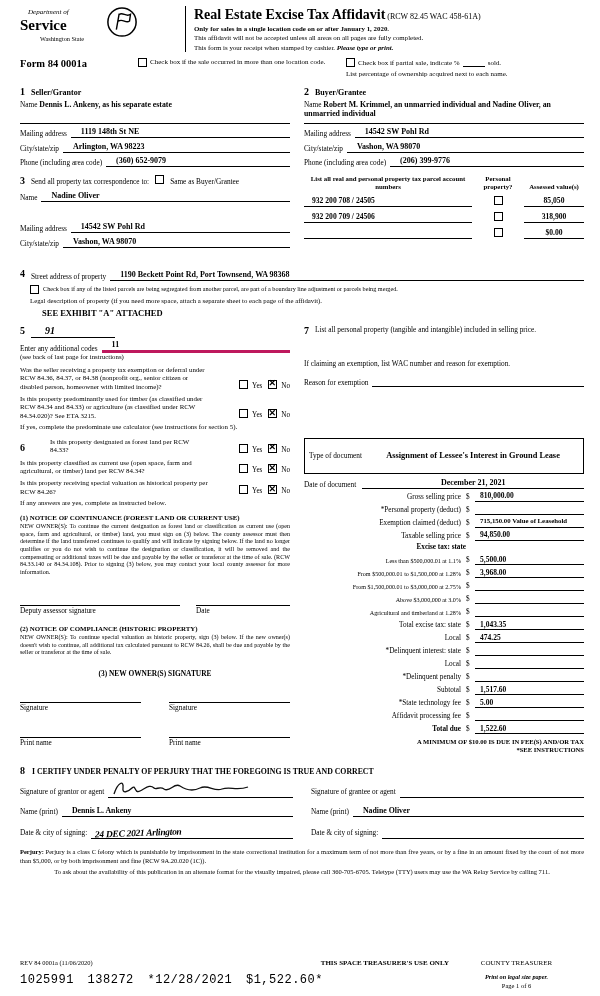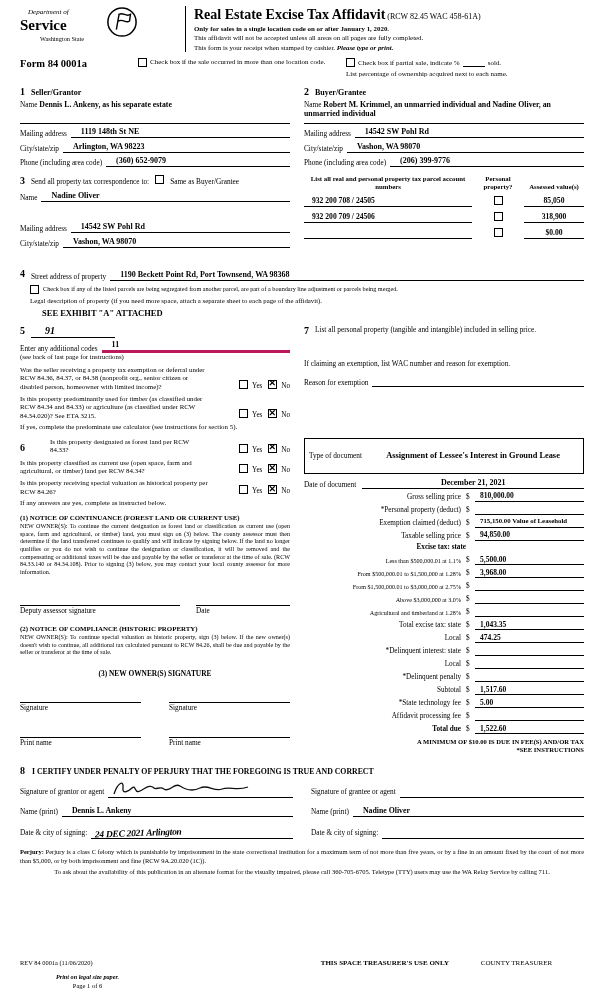--- a/index.html
+++ b/index.html
@@ -531,20 +531,21 @@
     <div class="altformat">To ask about the availability of this publication in an alternate format for the visually impaired, please call 360-705-6705. Teletype (TTY) users may use the WA Relay Service by calling 711.</div>
   </div>
 
   <div class="footer">
     <div class="treasrow">
       <div class="rev">REV 84 0001a (11/06/2020)</div>
       <div class="tspace">THIS SPACE TREASURER'S USE ONLY</div>
       <div class="ctreas">COUNTY TREASURER</div>
     </div>
     <div class="stamprow">
+      <div class="stamp">1025991 138272 *12/28/2021 $1,522.60*</div>
       <div class="frblock">
         <div class="legalnote">Print on legal size paper.</div>
         <div class="pageno">Page 1 of 6</div>
       </div>
     </div>
   </div>
 
 </div>
 
 </body></html>

